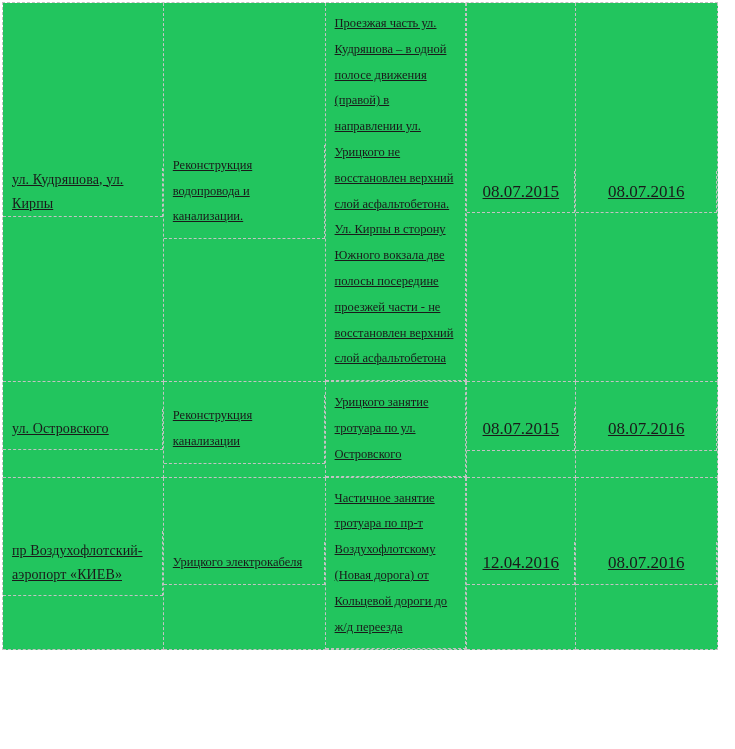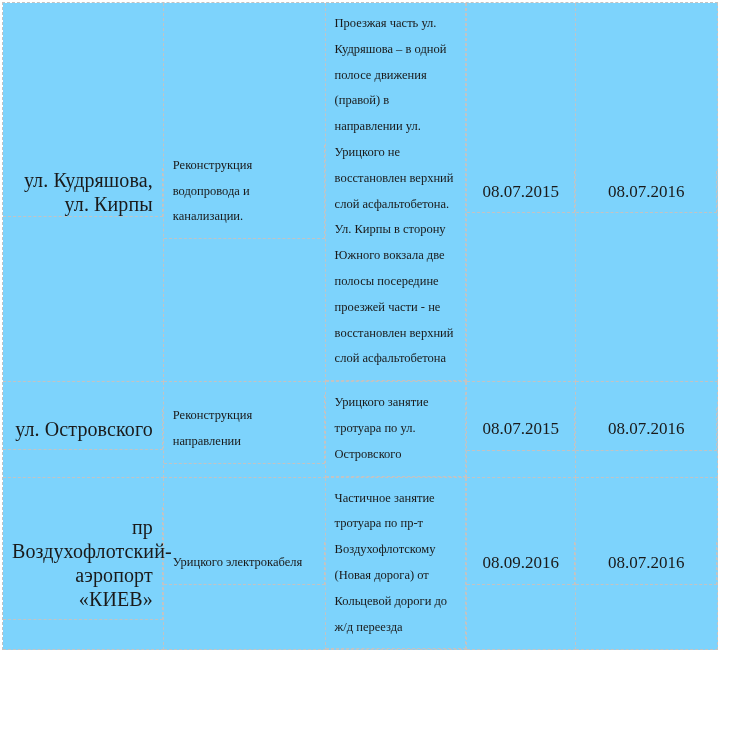--- a/index.html
+++ b/index.html
@@ -30,21 +30,22 @@
     margin: 2px 0 0 2px;
     border-top: 1px dashed #c3c3c3;
     border-left: 1px dashed #c3c3c3;
   }
 
   table.roadworks td {
     border-right: 1px dashed #c3c3c3;
     border-bottom: 1px dashed #c3c3c3;
     padding: 0;
     vertical-align: middle;
-    background: #7dd3fc;
+    background: #22c55e;
+    text-decoration: underline;
   }
 
   
   .cellbox {
     border: 1px dashed #c3c3c3;
     border-top: none;
     border-left: none;
     min-height: 100%;
     box-sizing: border-box;
   }
@@ -55,24 +56,23 @@
 
   
   .col-location   { width: 159px; }
   .col-worktype   { width: 160px; }
   .col-descr      { width: 140px; }
   .col-start      { width: 108px; }
   .col-end        { width: 140px; }
 
   
   .loc-text {
-    font-size: 20px;
+    font-size: 14px;
     line-height: 24px;
     letter-spacing: 0.1px;
-    text-align: right;
   }
   .body-text {
     font-size: 12.5px;
     line-height: 25.8px;
   }
   .date-text {
     font-size: 17px;
     line-height: 25.8px;
     white-space: nowrap;
     text-align: center;
@@ -127,21 +127,21 @@
       </tr>
 
       <tr class="r2">
         <td class="col-location align-top">
           <div class="cellbox">
               <div class="pad loc-text">ул. Островского</div>
             </div>
         </td>
         <td class="col-worktype align-mid">
           <div class="cellbox">
-              <div class="pad body-text">Реконструкция направлении</div>
+              <div class="pad body-text">Реконструкция канализации</div>
             </div>
         </td>
         <td class="col-descr align-mid">
           <div class="cellbox">
               <div class="pad body-text">Урицкого занятие тротуара по ул. Островского</div>
             </div>
         </td>
         <td class="col-start align-mid">
           <div class="cellbox">
               <div class="pad date-text">08.07.2015</div>
@@ -165,21 +165,21 @@
               <div class="pad body-text">Урицкого электрокабеля</div>
             </div>
         </td>
         <td class="col-descr align-top">
           <div class="cellbox">
               <div class="pad body-text">Частичное занятие тротуара по пр-т Воздухофлотскому (Новая дорога) от Кольцевой дороги до ж/д переезда</div>
             </div>
         </td>
         <td class="col-start align-mid">
           <div class="cellbox">
-              <div class="pad date-text">08.09.2016</div>
+              <div class="pad date-text">12.04.2016</div>
             </div>
         </td>
         <td class="col-end align-mid">
           <div class="cellbox">
               <div class="pad date-text">08.07.2016</div>
             </div>
         </td>
       </tr>
 
     </tbody>

